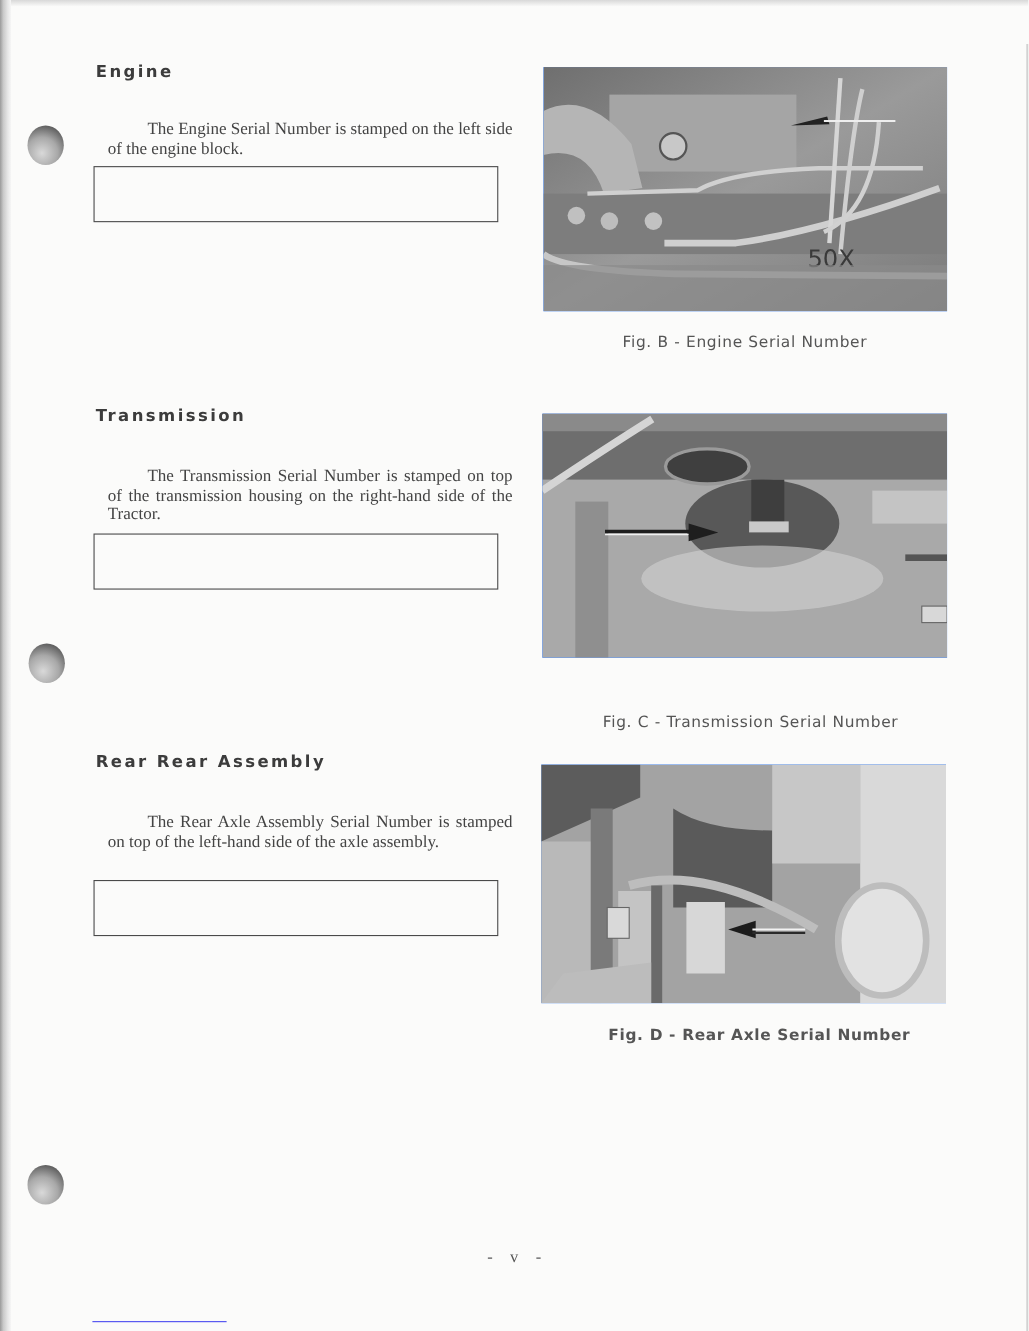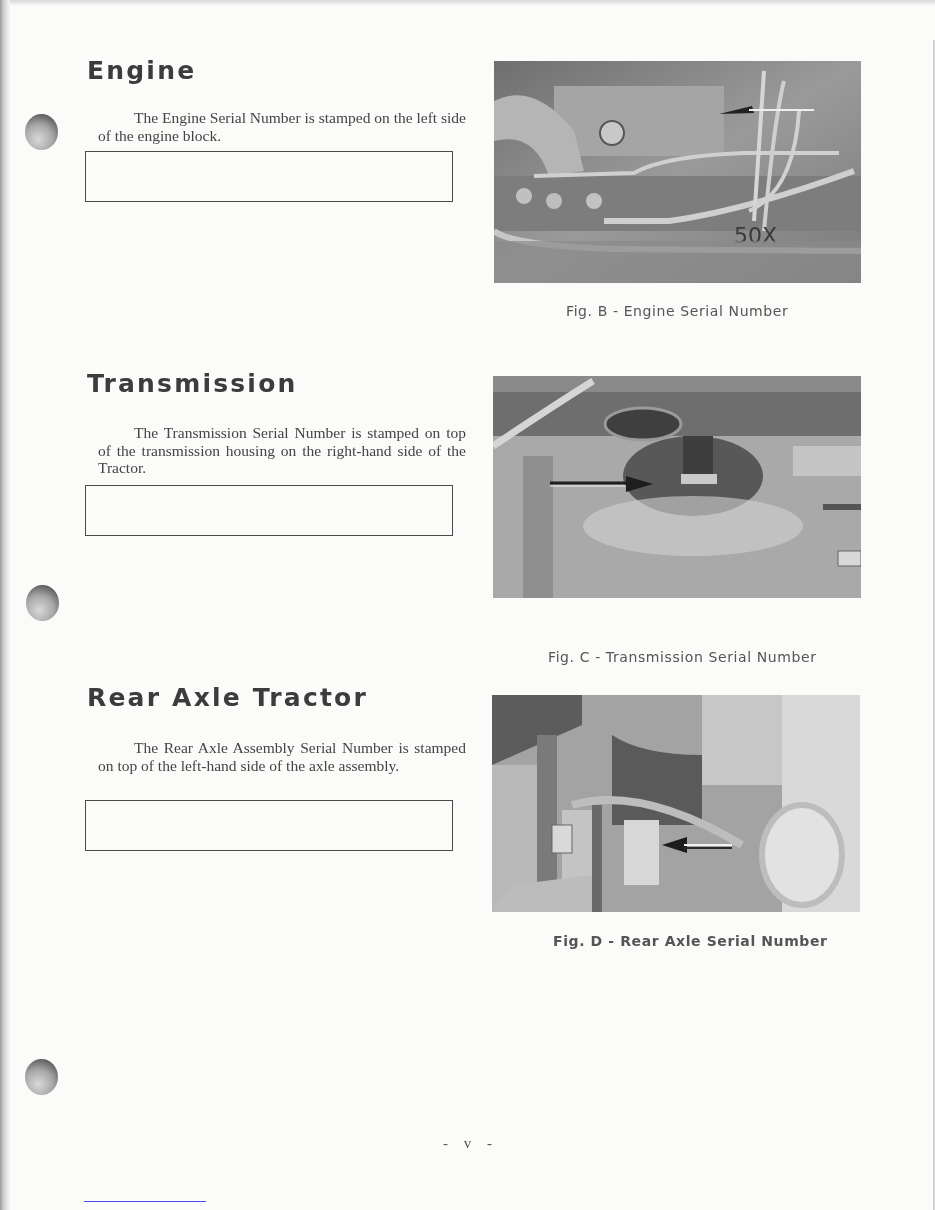--- a/index.html
+++ b/index.html
@@ -22,21 +22,21 @@
     position: absolute; right: 0; top: 40px; width: 2px; height: 1170px;
     background: #d2d2d2;
   }
   .punch-hole {
     position: absolute; width: 33px; height: 36px; border-radius: 50%;
     background: radial-gradient(circle at 40% 70%, #d9d9d9 0, #a8a8a8 45%, #3c3c3c 95%);
   }
   .section-title {
     position: absolute; margin: 0;
     font-family: "DejaVu Sans", sans-serif; font-weight: bold;
-    font-size: 25px; letter-spacing: 2.2px; color: #3c3c3c;
+    font-size: 15px; letter-spacing: 2.2px; color: #3c3c3c;
   }
   .section-body {
     position: absolute; margin: 12px; width: 368px;
     font-size: 15.5px; line-height: 17.5px; text-align: justify;
     color: #444;
   }
   .section-body .indent { display: inline-block; width: 36px; }
   .serial-box {
     position: absolute; width: 366px; height: 49px;
     border: 1.5px solid #4a4a4a; background: transparent;
@@ -130,21 +130,21 @@
       <ellipse cx="200" cy="150" rx="110" ry="30" fill="#d2d2d2" opacity="0.6"></ellipse>
       <line x1="57" y1="107" x2="140" y2="107" stroke="#1e1e1e" stroke-width="3"></line>
       <line x1="57" y1="110" x2="140" y2="110" stroke="#f0f0f0" stroke-width="1"></line>
       <path d="M133 100 L160 108 L133 116 Z" fill="#1e1e1e"></path>
     </svg>
   </figure>
   <p class="caption" style="left:548px; top:649px;">Fig. C - Transmission Serial Number</p>
 </section>
 
 <section>
-  <h2 class="section-title" style="left:87px; top:683px;">Rear Axle Tractor</h2>
+  <h2 class="section-title" style="left:87px; top:683px;">Rear Rear Assembly</h2>
   <p class="section-body" style="left:86px; top:727px;"><span class="indent"></span><span>The Rear Axle Assembly Serial Number is stamped on top of the left-hand side of the axle assembly.</span></p>
   <div class="serial-box" style="left:85px; top:800px;"></div>
 
   <figure class="photo" style="left:492px; top:695px; width:368px; height:217px; margin:0;">
     <svg viewBox="0 0 368 217" preserveAspectRatio="none">
       <rect width="368" height="217" fill="#a3a3a3"></rect>
       <path d="M0 0 L90 0 L90 30 L0 70 Z" fill="#5c5c5c"></path>
       <rect x="0" y="70" width="55" height="147" fill="#b9b9b9"></rect>
       <rect x="45" y="40" width="20" height="177" fill="#7a7a7a"></rect>
       <path d="M120 40 Q150 60 210 60 L210 130 L120 130 Z" fill="#5a5a5a"></path>

